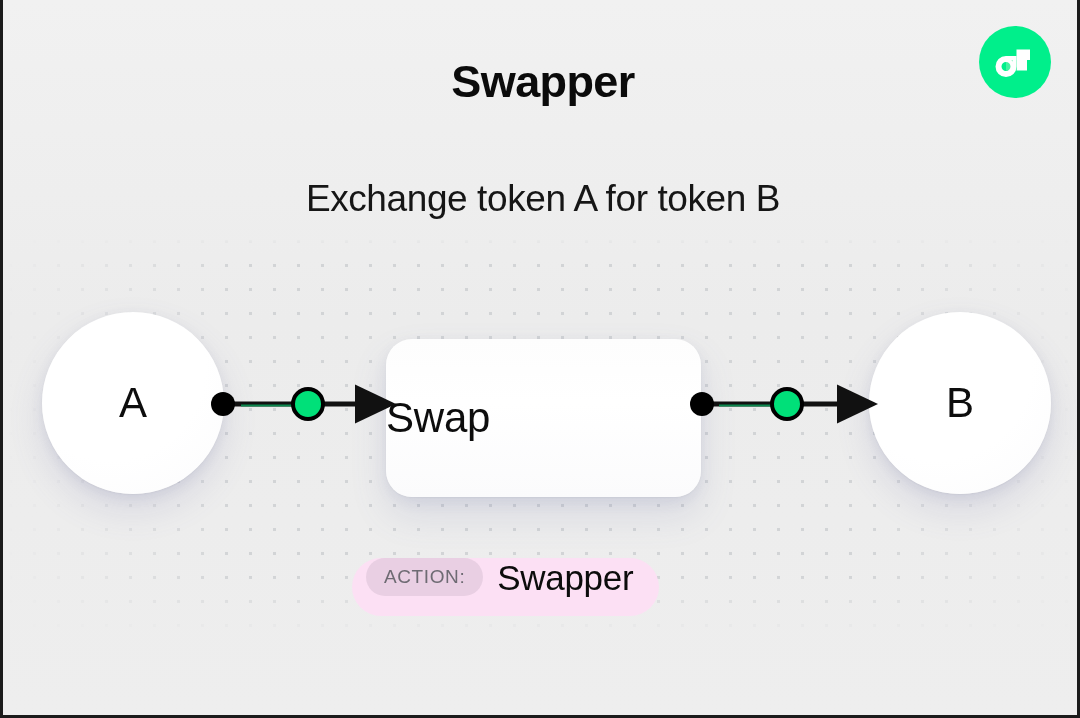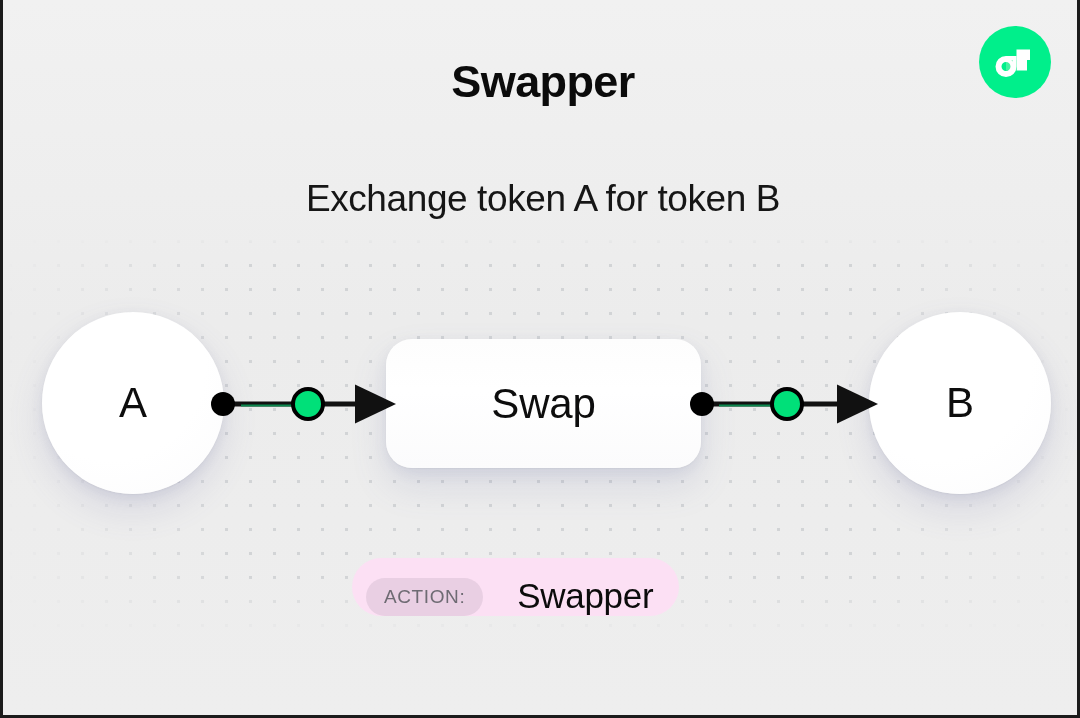--- a/index.html
+++ b/index.html
@@ -136,30 +136,30 @@
     top: 312px;
     width: 182px;
     height: 182px;
   }
 
   .swap-box {
     position: absolute;
     left: 383px;
     top: 339px;
     width: 315px;
-    height: 129px;
+    height: 158px;
     border-radius: 26px;
     background: linear-gradient(180deg, #fdfdfd 0%, #ffffff 40%, #fbfbfc 100%);
     box-shadow:
       0 18px 36px rgba(104, 108, 160, 0.15),
       0 5px 14px rgba(90, 95, 150, 0.09),
       0 1px 2px rgba(0, 0, 0, 0.04);
     display: flex;
     align-items: center;
-    justify-content: center;
+    justify-content: flex-start;
     font-size: 42px;
     font-weight: 400;
     color: #0d0d0d;
     letter-spacing: -0.2px;
   }
 
   
   .edges {
     position: absolute;
     left: 0;
@@ -171,22 +171,22 @@
   
   .action-badge {
     position: absolute;
     left: 349px;
     top: 558px;
     height: 58px;
     padding: 0 26px 0 14px;
     border-radius: 29px;
     background: #fce0f4;
     display: flex;
-    align-items: flex-end;
-    gap: 34px;
+    align-items: flex-start;
+    gap: 14px;
   }
   .action-chip {
     height: 38px;
     padding: 0 18px;
     border-radius: 19px;
     background: #e9cfe3;
     display: flex;
     align-items: center;
     justify-content: center;
     font-size: 19px;

